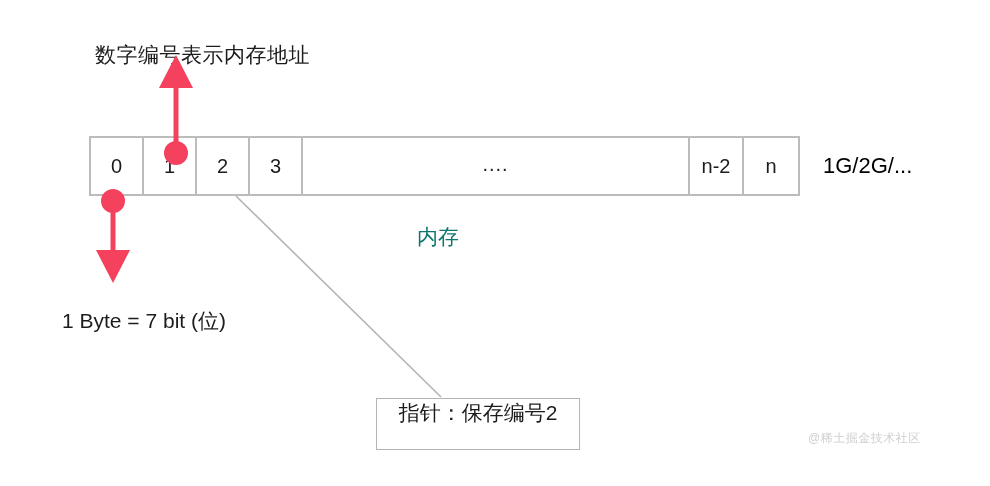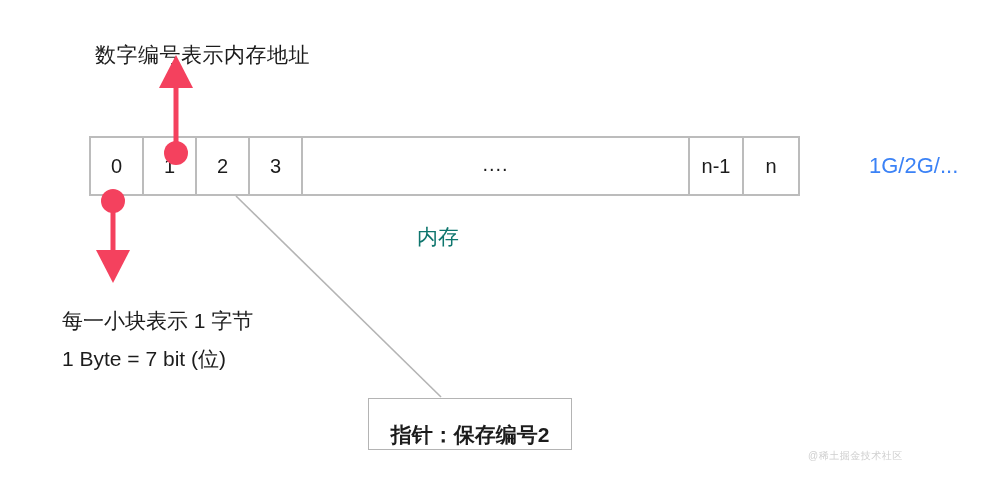--- a/index.html
+++ b/index.html
@@ -64,26 +64,26 @@
   .cell .dots {
     font-size: 20px;
     letter-spacing: 1px;
     color: #1c1c1c;
     transform: translateY(-2px);
   }
 
   
   .capacity {
     position: absolute;
-    left: 869px;
+    left: 823px;
     top: 152px;
     font-size: 22px;
     line-height: 28px;
     white-space: nowrap;
-    color: #3b82f6;
+    color: #000000;
   }
 
   
   .mem-caption {
     position: absolute;
     left: 417px;
     top: 222px;
     font-size: 21px;
     line-height: 30px;
     white-space: nowrap;
@@ -110,42 +110,41 @@
   .note-line {
     font-size: 21px;
     line-height: 38px;
     white-space: nowrap;
     color: #1c1c1c;
   }
 
   
   .pointer-box {
     position: absolute;
-    left: 368px;
+    left: 376px;
     top: 398px;
     width: 204px;
     height: 52px;
     box-sizing: border-box;
     border: 1px solid #b4b4b4;
     background: #ffffff;
     display: flex;
-    align-items: flex-end;
+    align-items: flex-start;
     justify-content: center;
     font-size: 21px;
     color: #1c1c1c;
     white-space: nowrap;
-    font-weight: bold;
   }
 
   
   .watermark {
     position: absolute;
     left: 808px;
-    top: 449px;
-    font-size: 10px;
+    top: 430px;
+    font-size: 12px;
     color: #cfcfcf;
     white-space: nowrap;
     letter-spacing: 0.5px;
   }
 </style>
 </head>
 <body>
 
 <div id="canvas">
 
@@ -161,33 +160,32 @@
     <div class="cell w-fixed">
       <span>2</span>
     </div>
     <div class="cell w-fixed">
       <span>3</span>
     </div>
     <div class="cell w-wide">
       <span class="dots">....</span>
     </div>
     <div class="cell w-nm1">
-      <span>n-1</span>
+      <span>n-2</span>
     </div>
     <div class="cell w-n">
       <span>n</span>
     </div>
   </div>
 
   <div class="capacity">1G/2G/...</div>
 
   <div class="mem-caption">内存</div>
 
   <div class="note-block">
-    <div class="note-line">每一小块表示 1 字节</div>
     <div class="note-line">1 Byte = 7 bit (位)</div>
   </div>
 
   <div class="pointer-box">
     <span>指针：保存编号2</span>
   </div>
 
   <svg class="overlay" viewBox="0 0 990 486">
 
     <line x1="236" y1="196" x2="441" y2="397" stroke="#b4b4b4" stroke-width="1.6"></line>

